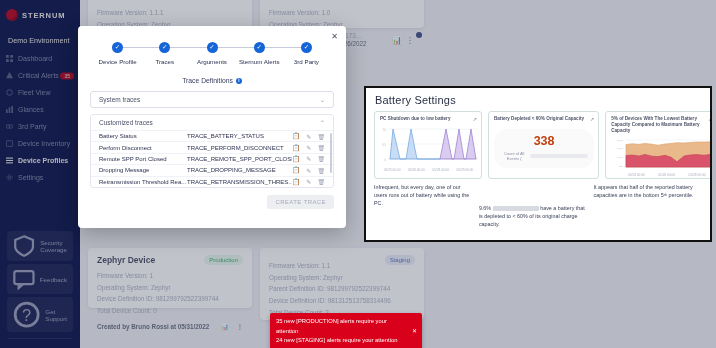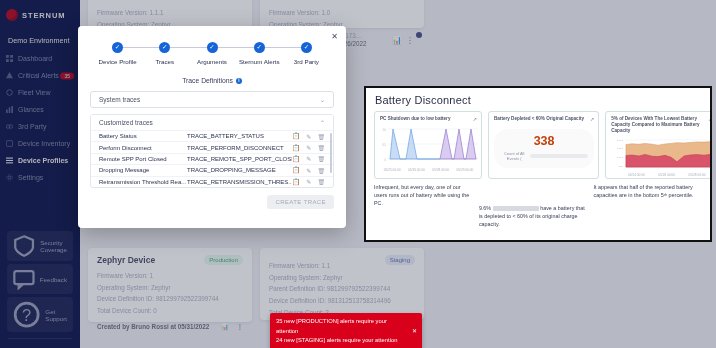--- a/index.html
+++ b/index.html
@@ -197,21 +197,21 @@
           <div>Firmware Version: 1.0</div>
           <div>Operating System: Zephyr</div>
           <div>Device Definition ID: 96850173...</div>
         </div>
       </div>
       <div style="position:absolute; left:262px; top:40px; font-size:6.3px; color:#4a5068;">/26/2022</div>
       <div style="position:absolute; left:312px; top:36px; color:#42518f; font-size:8px;">📊</div>
       <div style="position:absolute; left:326px; top:36px; color:#42518f; font-size:8px;">⋮</div>
       <div style="position:absolute; left:336px; top:32px; width:6px; height:6px; border-radius:50%; background:#1b2a6b;"></div>
 
-      <div class="dev-card" style="left:8px; top:248px; width:164px; height:74px;">
+      <div class="dev-card" style="left:8px; top:248px; width:164px; height:60px;">
         <div class="dev-title">Zephyr Device</div>
         <div class="dev-badge badge-prod">Production</div>
         <div class="dev-meta">
           <div>Firmware Version: 1</div>
           <div>Operating System: Zephyr</div>
           <div>Device Definition ID: 981299792522399744</div>
           <div>Total Device Count: 0</div>
         </div>
         <div class="dev-foot">
           <span>Created by Bruno Rossi at 05/31/2022</span>
@@ -436,21 +436,21 @@
         </div>
       </div>
     </div>
 
     <div class="modal-foot">
       <div class="btn-create">CREATE TRACE</div>
     </div>
   </div>
 
   <div class="bc">
-    <div class="bc-title">Battery Disconnect</div>
+    <div class="bc-title">Battery Settings</div>
 
     <div class="bc-cards">
 
       <div class="bc-card c1">
         <div class="bc-card-title">PC Shutdown due to low battery</div>
         <span class="expand-ico">↗</span>
         <div class="plot">
           <svg width="98" height="42" viewBox="0 0 98 42">
             <line x1="8" y1="4" x2="98" y2="4" stroke="#eef0f5" stroke-width="0.7"></line>
             <line x1="8" y1="19" x2="98" y2="19" stroke="#eef0f5" stroke-width="0.7"></line>

